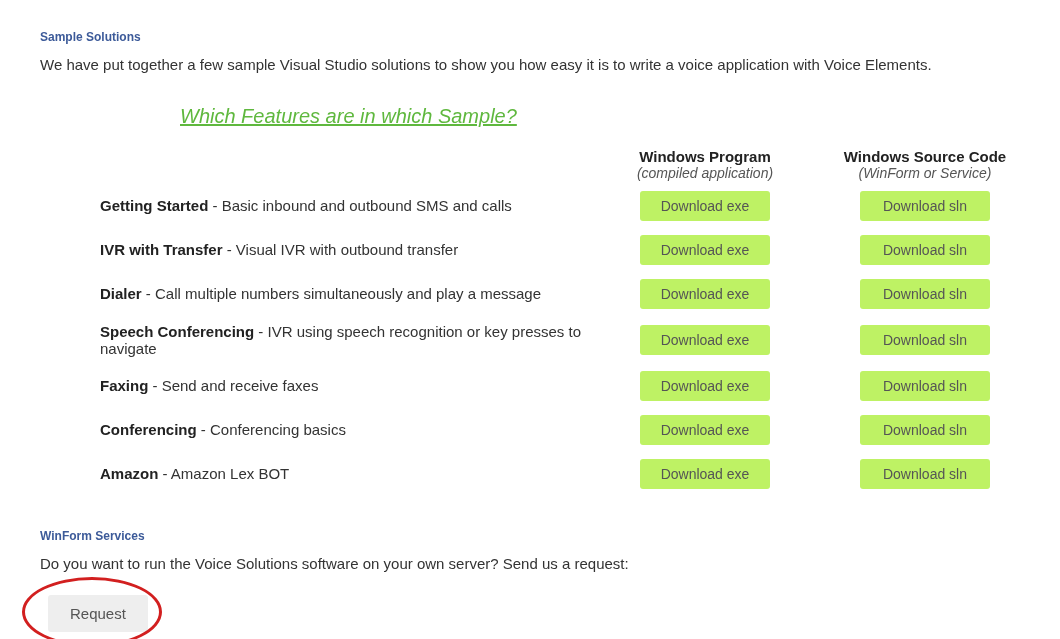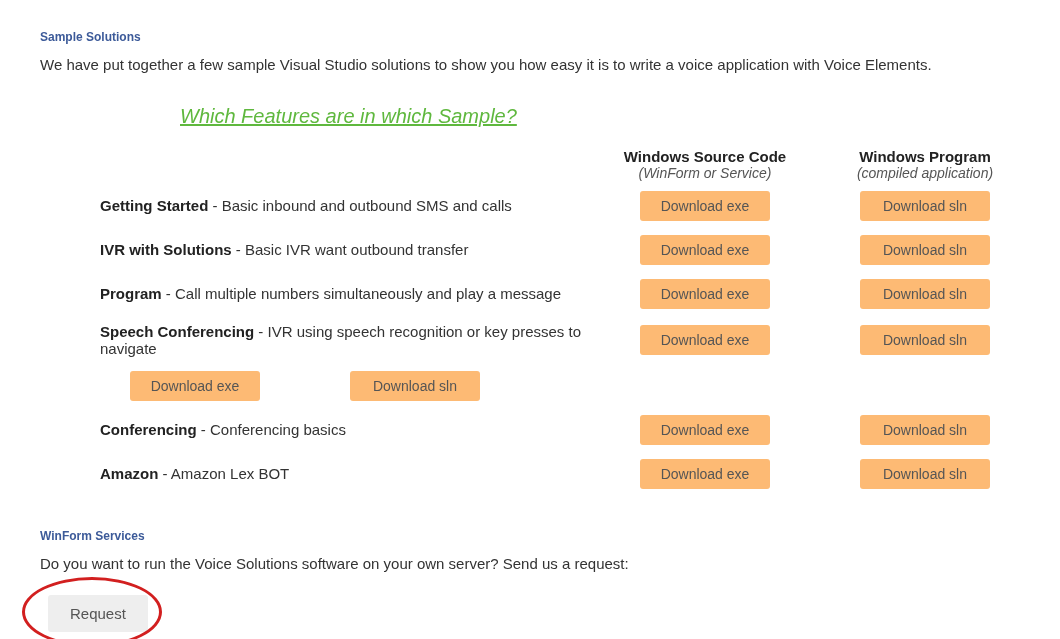--- a/index.html
+++ b/index.html
@@ -56,21 +56,21 @@
       text-align: center;
       margin-bottom: 10px;
     }
     .table-body-row {
       margin-bottom: 14px;
     }
     .row-name { font-weight: bold; color: #222; }
     .row-desc { color: #333; }
     .dl-btn {
       display: inline-block;
-      background: #fdba74;
+      background: #bef264;
       color: #555;
       border: none;
       padding: 7px 16px;
       font-size: 14px;
       border-radius: 3px;
       cursor: pointer;
       min-width: 130px;
     }
     .premise-block { margin-top: 40px; position: relative; }
     .premise-text { margin-bottom: 20px; line-height: 1.5; }
@@ -105,57 +105,57 @@
 <section>
   <h2>Sample Solutions</h2>
   <p class="intro">We have put together a few sample Visual Studio solutions to show you how easy it is to write a voice application with Voice Elements.</p>
   <a href="#" class="features-link">Which Features are in which Sample?</a>
 
   <div class="table-wrapper">
 
     <div class="table-head-row">
       <div class="col-desc"></div>
       <div class="col-btn">
+        <div class="head-title">Windows Program</div>
+        <div class="head-sub">(compiled application)</div>
+      </div>
+      <div class="col-btn">
         <div class="head-title">Windows Source Code</div>
         <div class="head-sub">(WinForm or Service)</div>
       </div>
-      <div class="col-btn">
-        <div class="head-title">Windows Program</div>
-        <div class="head-sub">(compiled application)</div>
-      </div>
     </div>
 
     <div id="rows-container">
       <div class="table-body-row">
         <div class="col-desc">
           <span class="row-name">Getting Started</span><span class="row-desc"> - Basic inbound and outbound SMS and calls</span>
         </div>
         <div class="col-btn">
           <button class="dl-btn">Download exe</button>
         </div>
         <div class="col-btn">
           <button class="dl-btn">Download sln</button>
         </div>
       </div>
 
       <div class="table-body-row">
         <div class="col-desc">
-          <span class="row-name">IVR with Solutions</span><span class="row-desc"> - Basic IVR want outbound transfer</span>
-        </div>
-        <div class="col-btn">
-          <button class="dl-btn">Download exe</button>
-        </div>
-        <div class="col-btn">
-          <button class="dl-btn">Download sln</button>
-        </div>
-      </div>
-
-      <div class="table-body-row">
-        <div class="col-desc">
-          <span class="row-name">Program</span><span class="row-desc"> - Call multiple numbers simultaneously and play a message</span>
+          <span class="row-name">IVR with Transfer</span><span class="row-desc"> - Visual IVR with outbound transfer</span>
+        </div>
+        <div class="col-btn">
+          <button class="dl-btn">Download exe</button>
+        </div>
+        <div class="col-btn">
+          <button class="dl-btn">Download sln</button>
+        </div>
+      </div>
+
+      <div class="table-body-row">
+        <div class="col-desc">
+          <span class="row-name">Dialer</span><span class="row-desc"> - Call multiple numbers simultaneously and play a message</span>
         </div>
         <div class="col-btn">
           <button class="dl-btn">Download exe</button>
         </div>
         <div class="col-btn">
           <button class="dl-btn">Download sln</button>
         </div>
       </div>
 
       <div class="table-body-row">
@@ -164,20 +164,23 @@
         </div>
         <div class="col-btn">
           <button class="dl-btn">Download exe</button>
         </div>
         <div class="col-btn">
           <button class="dl-btn">Download sln</button>
         </div>
       </div>
 
       <div class="table-body-row">
+        <div class="col-desc">
+          <span class="row-name">Faxing</span><span class="row-desc"> - Send and receive faxes</span>
+        </div>
         <div class="col-btn">
           <button class="dl-btn">Download exe</button>
         </div>
         <div class="col-btn">
           <button class="dl-btn">Download sln</button>
         </div>
       </div>
 
       <div class="table-body-row">
         <div class="col-desc">

